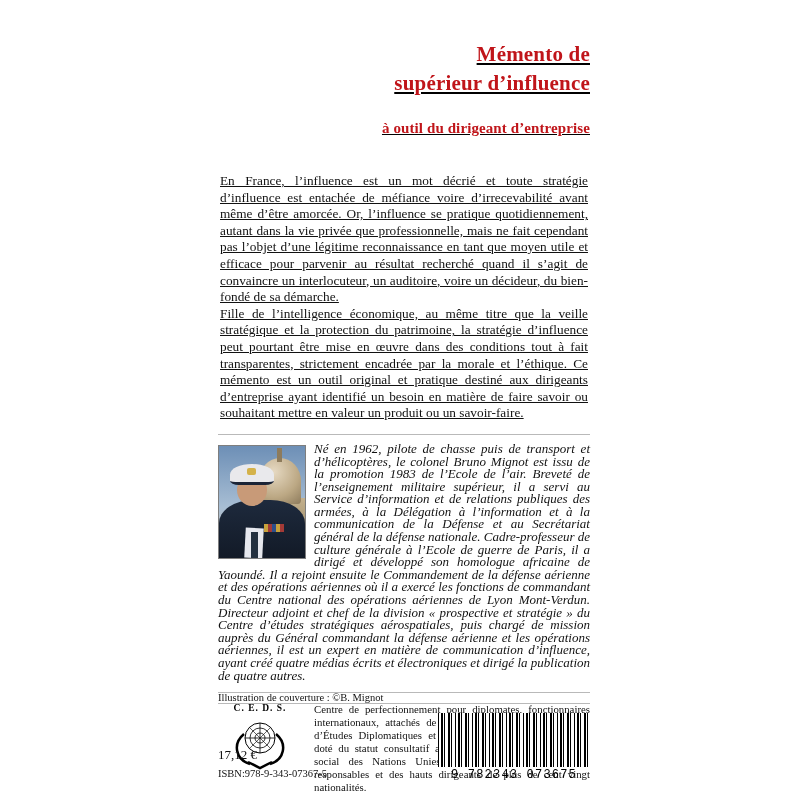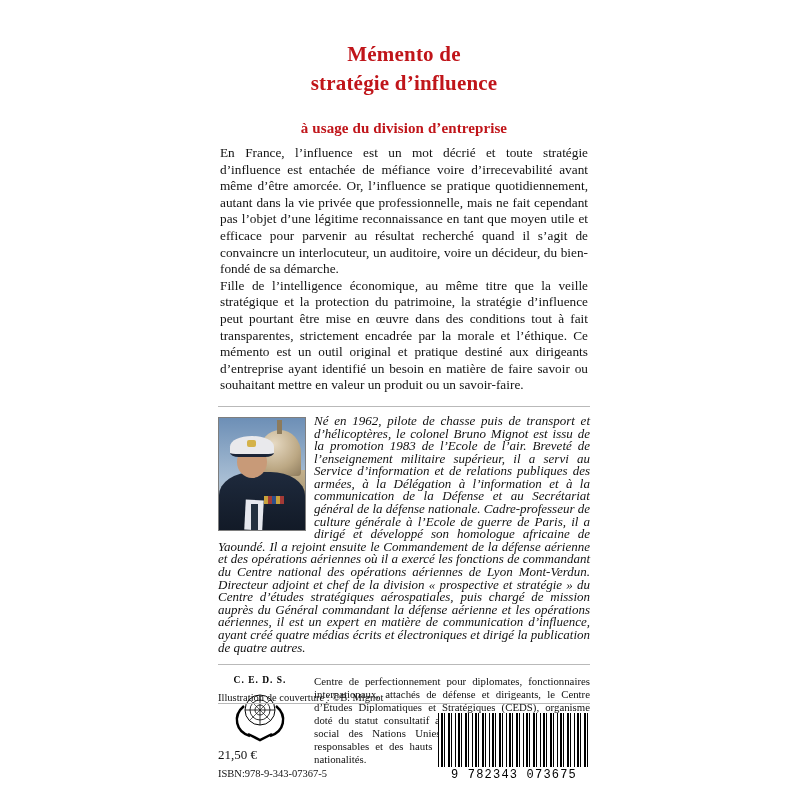--- a/index.html
+++ b/index.html
@@ -22,45 +22,47 @@
   .cover {
     position: absolute;
     left: 218px;
     top: 18px;
     width: 372px;
     height: 764px;
     background: #ffffff;
   }
   
   .title-block {
-    text-align: center;
+    text-align: right;
     padding-top: 22px;
+    text-decoration: underline;
   }
   .title-line {
     color: #c0151a;
     font-weight: bold;
     font-size: 21px;
     line-height: 29px;
     letter-spacing: 0.2px;
   }
   .subtitle {
     color: #c0151a;
     font-weight: bold;
     font-size: 15px;
     margin-top: 22px;
     letter-spacing: 0.1px;
   }
   
   .blurb {
-    margin-top: 8px;
+    margin-top: 36px;
     padding: 0 2px 0 2px;
     font-size: 13.3px;
     line-height: 16.6px;
     text-align: justify;
     color: #111111;
+    text-decoration: underline;
   }
   .blurb p {
     margin: 0;
     text-indent: 0;
   }
   
   .author-sep {
     margin-top: 12px;
     border-top: 1px solid #b9b9b9;
     width: 100%;
@@ -236,22 +238,22 @@
   }
 </style>
 </head>
 <body>
 
 <div class="page">
   <div class="cover">
 
     <div class="title-block">
       <div class="title-line">Mémento de</div>
-      <div class="title-line">stratégie d’influence</div>
-      <div class="subtitle">à usage du division d’entreprise</div>
+      <div class="title-line">supérieur d’influence</div>
+      <div class="subtitle">à outil du dirigeant d’entreprise</div>
     </div>
 
     <div class="blurb">
       <p>En France, l’influence est un mot décrié et toute stratégie d’influence est entachée de méfiance voire d’irrecevabilité avant même d’être amorcée. Or, l’influence se pratique quotidiennement, autant dans la vie privée que professionnelle, mais ne fait cependant pas l’objet d’une légitime reconnaissance en tant que moyen utile et efficace pour parvenir au résultat recherché quand il s’agit de convaincre un interlocuteur, un auditoire, voire un décideur, du bien-fondé de sa démarche.</p>
       <p>Fille de l’intelligence économique, au même titre que la veille stratégique et la protection du patrimoine, la stratégie d’influence peut pourtant être mise en œuvre dans des conditions tout à fait transparentes, strictement encadrée par la morale et l’éthique. Ce mémento est un outil original et pratique destiné aux dirigeants d’entreprise ayant identifié un besoin en matière de faire savoir ou souhaitant mettre en valeur un produit ou un savoir-faire.</p>
     </div>
 
     <div class="author-sep"></div>
 
     <div class="author-block">
@@ -289,21 +291,21 @@
           <path d="M24 48 L36 54 L48 48" fill="none" stroke="#000" stroke-width="2.5"></path>
         </svg>
       </div>
       <div class="ceds-text">Centre de perfectionnement pour diplomates, fonctionnaires internationaux, attachés de défense et dirigeants, le Centre d’Études Diplomatiques et Stratégiques (CEDS), organisme doté du statut consultatif auprès du Conseil économique et social des Nations Unies, a formé, depuis 1985, des responsables et des hauts dirigeants de plus de cent vingt nationalités.</div>
     </div>
 
     <div class="footer">
       <div class="illus">Illustration de couverture : ©B. Mignot</div>
       <div class="footer-bottom">
         <div class="price-block">
-          <div>21,50 €</div>
+          <div>17,12 €</div>
           <div class="isbn">ISBN:978-9-343-07367-5</div>
         </div>
         <div class="barcode">
           <div class="bars"></div>
           <div class="num">9 782343 073675</div>
         </div>
       </div>
     </div>
 
   </div>

